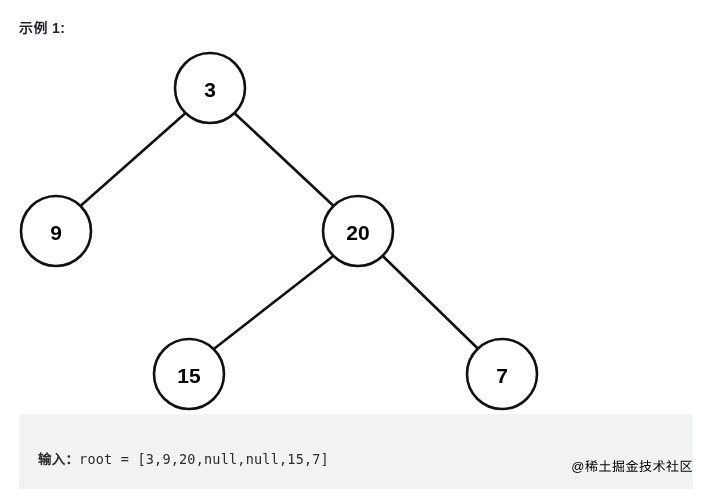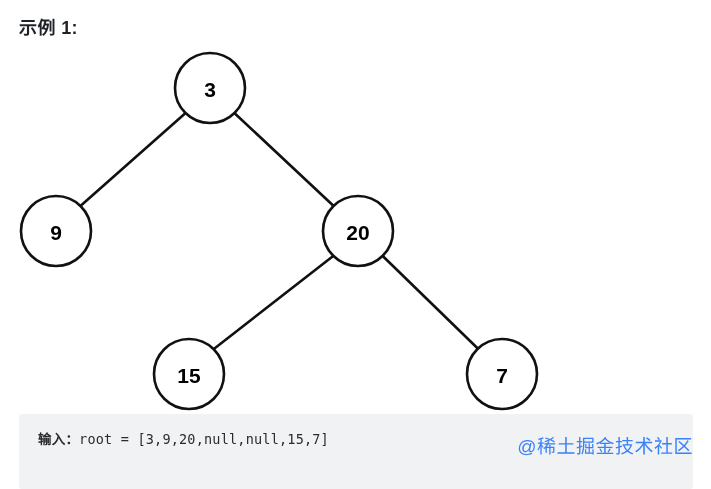--- a/index.html
+++ b/index.html
@@ -16,21 +16,21 @@
     font-family: "Liberation Sans", "DejaVu Sans", sans-serif;
     color: #24292f;
     -webkit-font-smoothing: antialiased;
   }
 
   
   .example-heading {
     position: absolute;
     left: 19px;
     top: 18px;
-    font-size: 18px;
+    font-size: 14px;
     font-weight: 700;
     letter-spacing: 0.4px;
     color: #1f2328;
     line-height: 20px;
     white-space: nowrap;
   }
 
   
   .tree-figure {
     position: absolute;
@@ -75,34 +75,35 @@
     padding: 13px 0 0 19px;
     overflow: hidden;
   }
   .io-line {
     font-family: "DejaVu Sans Mono", "Liberation Mono", monospace;
     font-size: 13.5px;
     line-height: 25px;
     color: #2b2b2b;
     white-space: pre;
     letter-spacing: 0.2px;
+    margin-top: 20px;
   }
   .io-line .io-key {
     font-family: "Liberation Sans", "DejaVu Sans", sans-serif;
     font-weight: 600;
     color: #2b2b2b;
   }
 
   
   .watermark {
     position: absolute;
     right: 18px;
-    bottom: 31px;
-    font-size: 19px;
-    color: #3b82f6;
+    bottom: 14px;
+    font-size: 13px;
+    color: #000000;
     letter-spacing: 0.5px;
     white-space: nowrap;
     user-select: none;
   }
 </style>
 </head>
 <body>
 
 <div class="example-heading">示例 1:</div>
 

